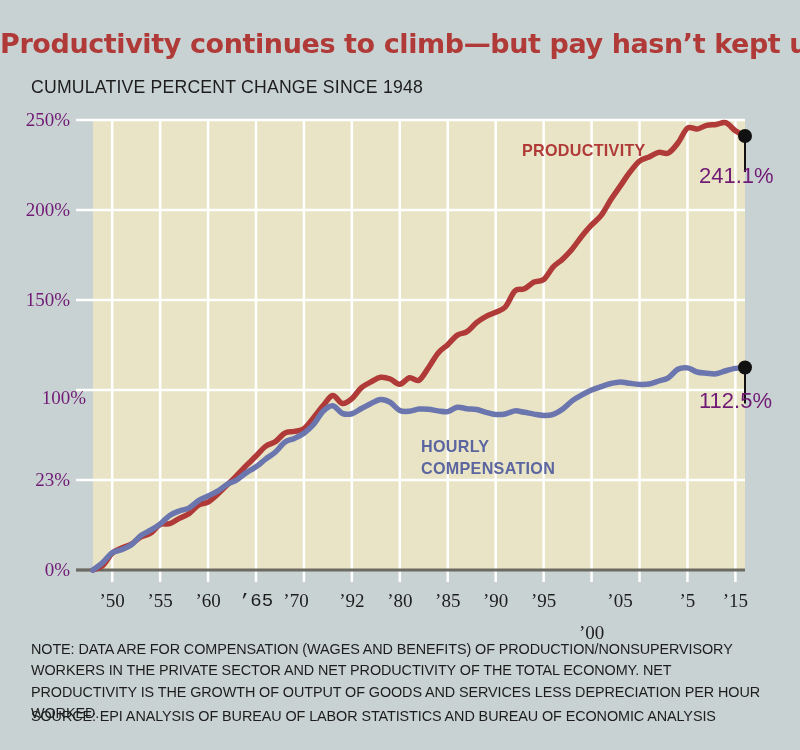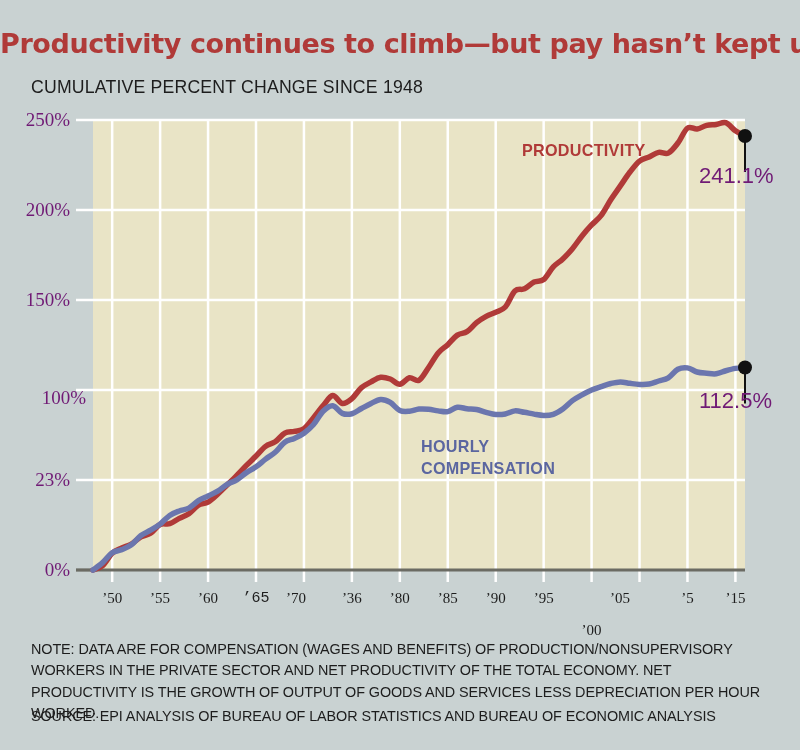--- a/index.html
+++ b/index.html
@@ -60,21 +60,21 @@
     color: #701a75;
     font-family: "Liberation Serif", serif;
     font-size: 19px;
   }
   .xlabel {
     position: absolute;
     text-align: center;
     width: 46px;
     color: #1d1d1d;
     font-family: "Liberation Serif", serif;
-    font-size: 15px;
+    font-size: 19px;
   }
   .series-label {
     position: absolute;
     font-family: "Liberation Sans", sans-serif;
     font-size: 17px;
     font-weight: bold;
     letter-spacing: 0.3px;
     transform: scaleX(0.95);
     transform-origin: left center;
   }
@@ -186,21 +186,21 @@
       <div class="ylabel" style="left: 0px; top: 289px;">150%</div>
       <div class="ylabel" style="left: 0px; top: 199px;">200%</div>
       <div class="ylabel" style="left: 0px; top: 109px;">250%</div>
     </div>
   <div id="xlabels">
       <div class="xlabel" style="left: 89.1765px; top: 590px;">’50</div>
       <div class="xlabel" style="left: 137.118px; top: 590px;">’55</div>
       <div class="xlabel" style="left: 185.059px; top: 590px;">’60</div>
       <div class="xlabel" style="left: 233px; top: 590px; font-family: Liberation Mono, monospace;">’65</div>
       <div class="xlabel" style="left: 273px; top: 590px;">’70</div>
-      <div class="xlabel" style="left: 328.882px; top: 590px;">’36</div>
+      <div class="xlabel" style="left: 328.882px; top: 590px;">’92</div>
       <div class="xlabel" style="left: 376.824px; top: 590px;">’80</div>
       <div class="xlabel" style="left: 424.765px; top: 590px;">’85</div>
       <div class="xlabel" style="left: 472.706px; top: 590px;">’90</div>
       <div class="xlabel" style="left: 520.647px; top: 590px;">’95</div>
       <div class="xlabel" style="left: 568.588px; top: 590px; margin-top: 32px;">’00</div>
       <div class="xlabel" style="left: 597px; top: 590px;">’05</div>
       <div class="xlabel" style="left: 664.471px; top: 590px;">’5</div>
       <div class="xlabel" style="left: 712.412px; top: 590px;">’15</div>
     </div>
 

